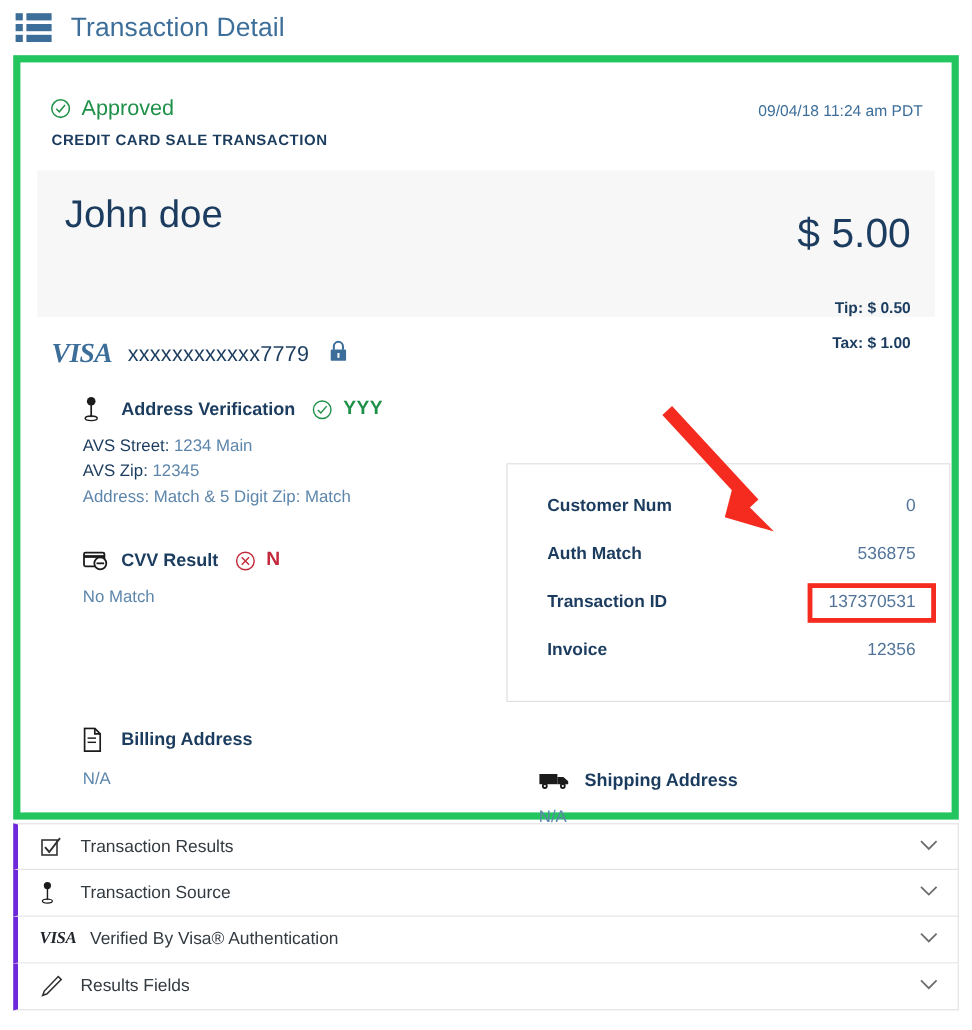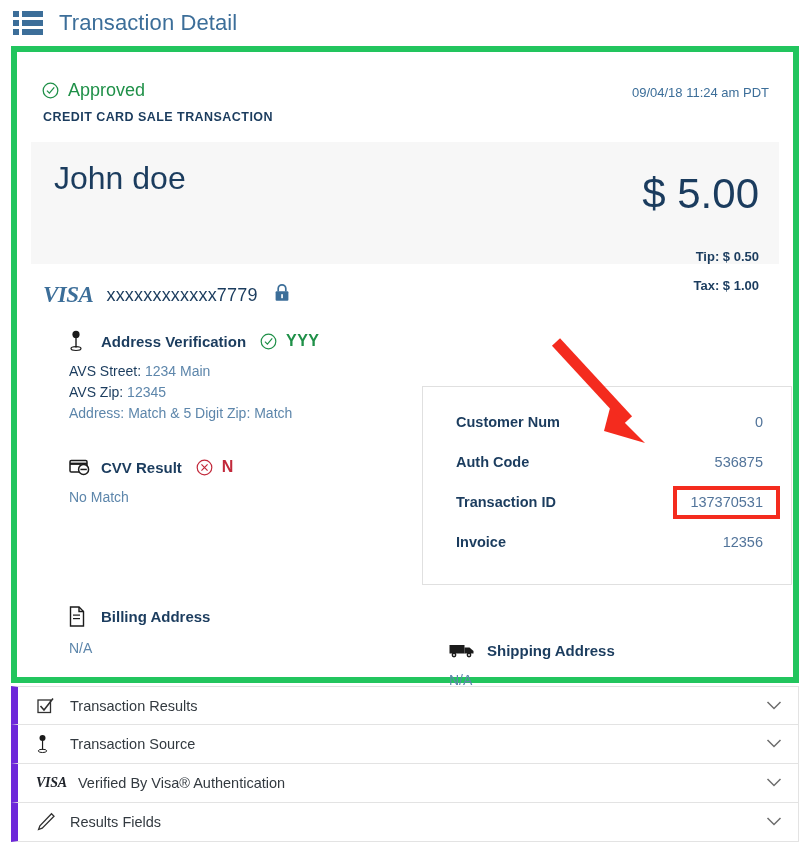--- a/index.html
+++ b/index.html
@@ -91,22 +91,22 @@
   }
   .customer-name {
     position: absolute;
     left: 23px; top: 18px;
     font-size: 32px;
     color: #1b3c5e;
     font-weight: normal;
   }
   .amount {
     position: absolute;
-    right: 20px; top: 28px;
-    font-size: 42px;
+    right: 20px; top: 34px;
+    font-size: 34px;
     color: #1b3c5e;
   }
   .sub-amt {
     position: absolute;
     right: 20px;
     font-size: 13px;
     font-weight: bold;
     color: #1b3c5e;
   }
   .sub-amt.tax { top: 88px; margin-top: 48px; }
@@ -223,21 +223,21 @@
     position: absolute;
     left: 11px; top: 686px;
     width: 788px;
     box-sizing: border-box;
   }
   .acc-item {
     display: flex;
     align-items: center;
     height: 39px;
     border-bottom: 1px solid #e3e3e3;
-    border-left: 7px solid #6d28d9;
+    border-left: 4px solid #6d28d9;
     border-right: 1px solid #e3e3e3;
     box-sizing: border-box;
     padding: 0 16px 0 18px;
     background: #fff;
   }
   .acc-item:first-child { border-top: 1px solid #e3e3e3; }
   .acc-icon {
     width: 30px; flex: none;
     display: flex; align-items: center;
   }
@@ -367,21 +367,21 @@
     <div class="col-right"></div>
   </div>
 
   <div class="detail-box">
     <div style="height:15px"></div>
     <div class="detail-row">
       <span class="detail-label">Customer Num</span>
       <span class="detail-value">0</span>
     </div>
     <div class="detail-row">
-      <span class="detail-label">Auth Code</span>
+      <span class="detail-label">Auth Match</span>
       <span class="detail-value">536875</span>
     </div>
     <div class="detail-row highlight">
       <span class="detail-label">Transaction ID</span>
       <span class="detail-value">137370531</span>
     </div>
     <div class="detail-row">
       <span class="detail-label">Invoice</span>
       <span class="detail-value">12356</span>
     </div>

